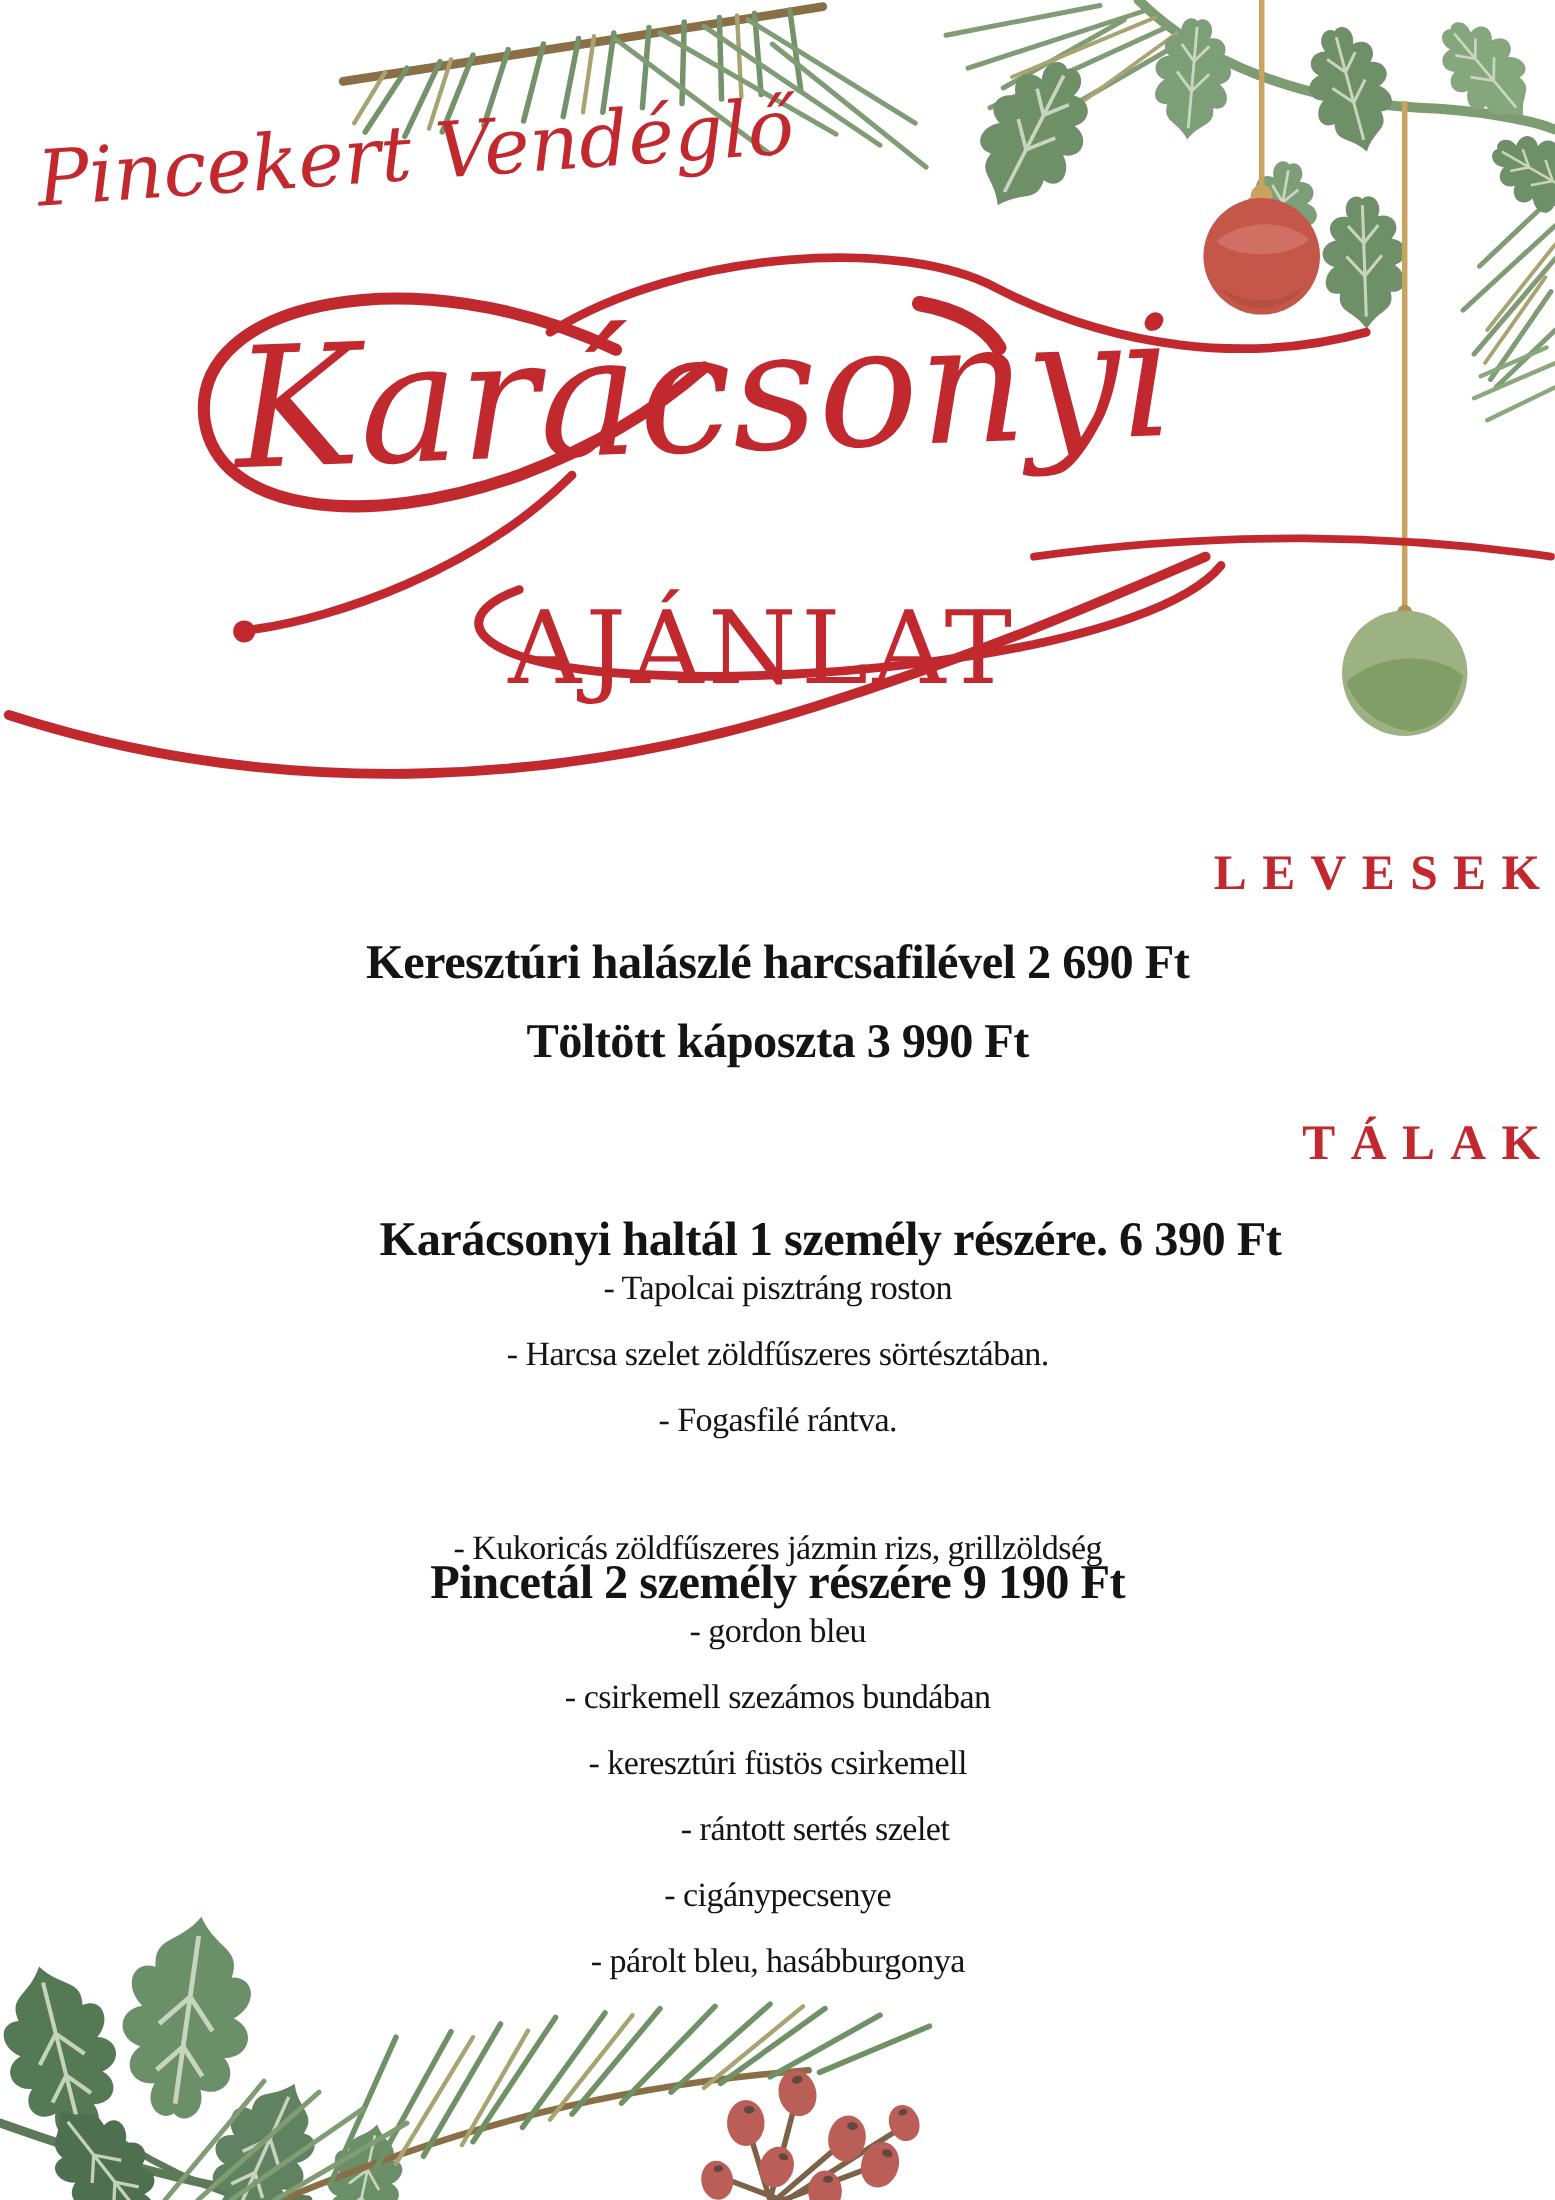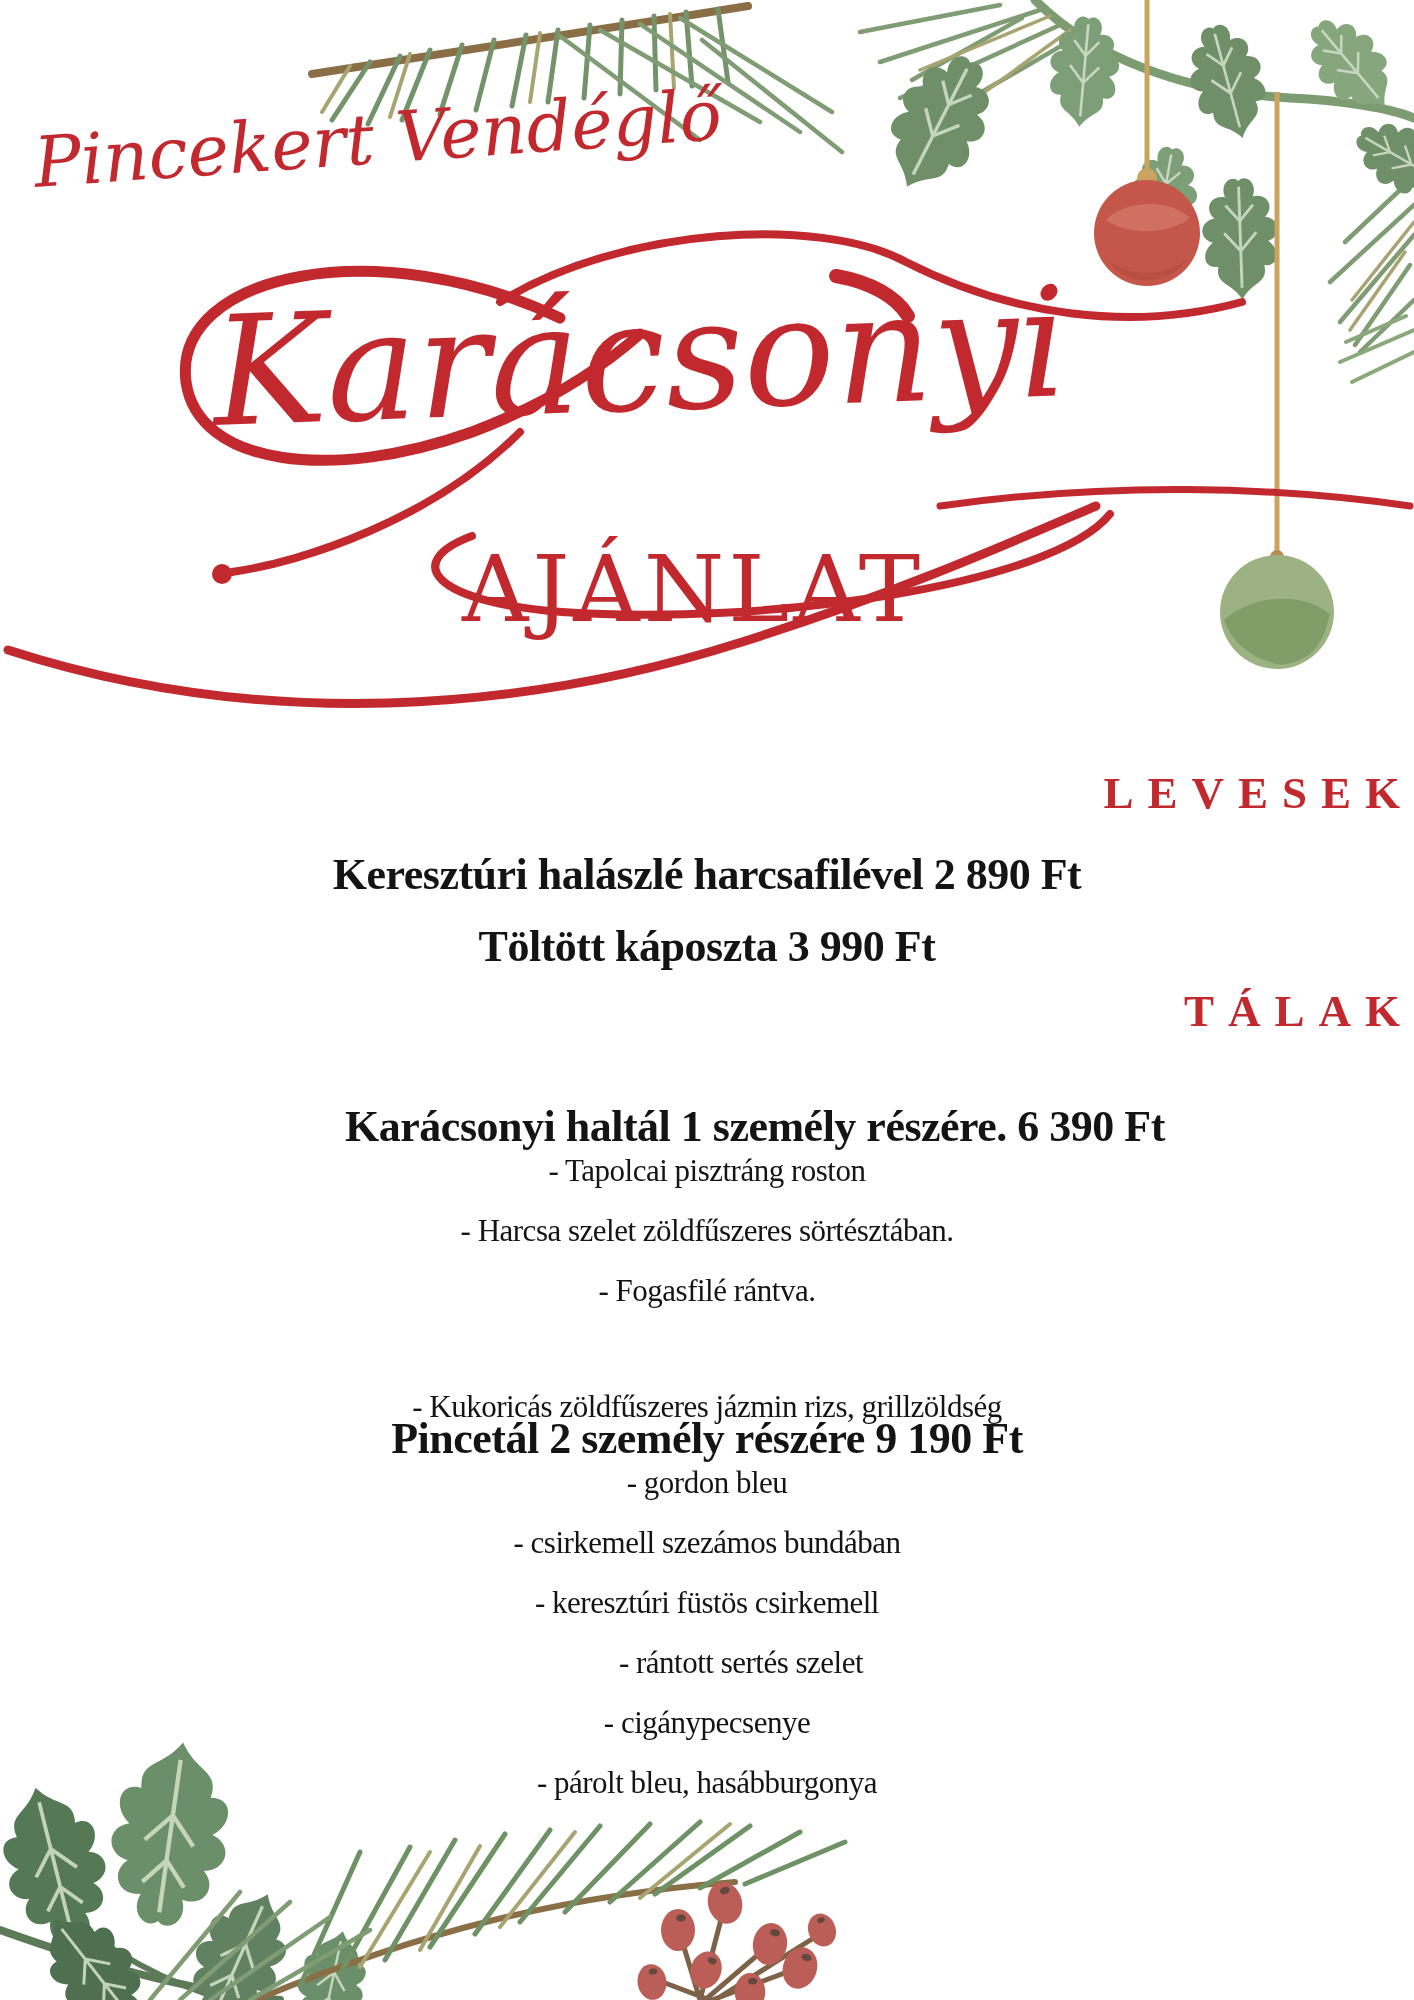--- a/index.html
+++ b/index.html
@@ -152,24 +152,24 @@
   </g>
 </svg>
 
 <div class="script-name">Pincekert Vendéglő</div>
 
 <div class="script-title">Karácsonyi</div>
 
 <div class="caps-title">AJÁNLAT</div>
 
 <h2 class="sec-head" style="top:730px;">LEVESEK</h2>
-<p class="menu-line t-bold" style="top:808px;">Keresztúri halászlé harcsafilével 2 890 Ft</p>
+<p class="menu-line t-bold" style="top:808px;">Keresztúri halászlé harcsafilével 2 690 Ft</p>
 <p class="menu-line t-bold" style="top:880px;">Töltött káposzta 3 990 Ft</p>
 
-<h2 class="sec-head" style="top:948px;">TÁLAK</h2>
+<h2 class="sec-head" style="top:976px;">TÁLAK</h2>
 
 <p class="menu-line t-bold" style="top:1060px;padding-left:48px;">Karácsonyi haltál 1 személy részére. 6 390 Ft</p>
 <p class="menu-line t-reg" style="top:1124px;">- Tapolcai pisztráng roston</p>
 <p class="menu-line t-reg" style="top:1184px;">- Harcsa szelet zöldfűszeres sörtésztában.</p>
 <p class="menu-line t-reg" style="top:1244px;">- Fogasfilé rántva.</p>
 <p class="menu-line t-reg" style="top:1360px;">- Kukoricás zöldfűszeres jázmin rizs, grillzöldség</p>
 
 <p class="menu-line t-bold" style="top:1372px;">Pincetál 2 személy részére 9 190 Ft</p>
 <p class="menu-line t-reg" style="top:1436px;">- gordon bleu</p>
 <p class="menu-line t-reg" style="top:1496px;">- csirkemell szezámos bundában</p>

